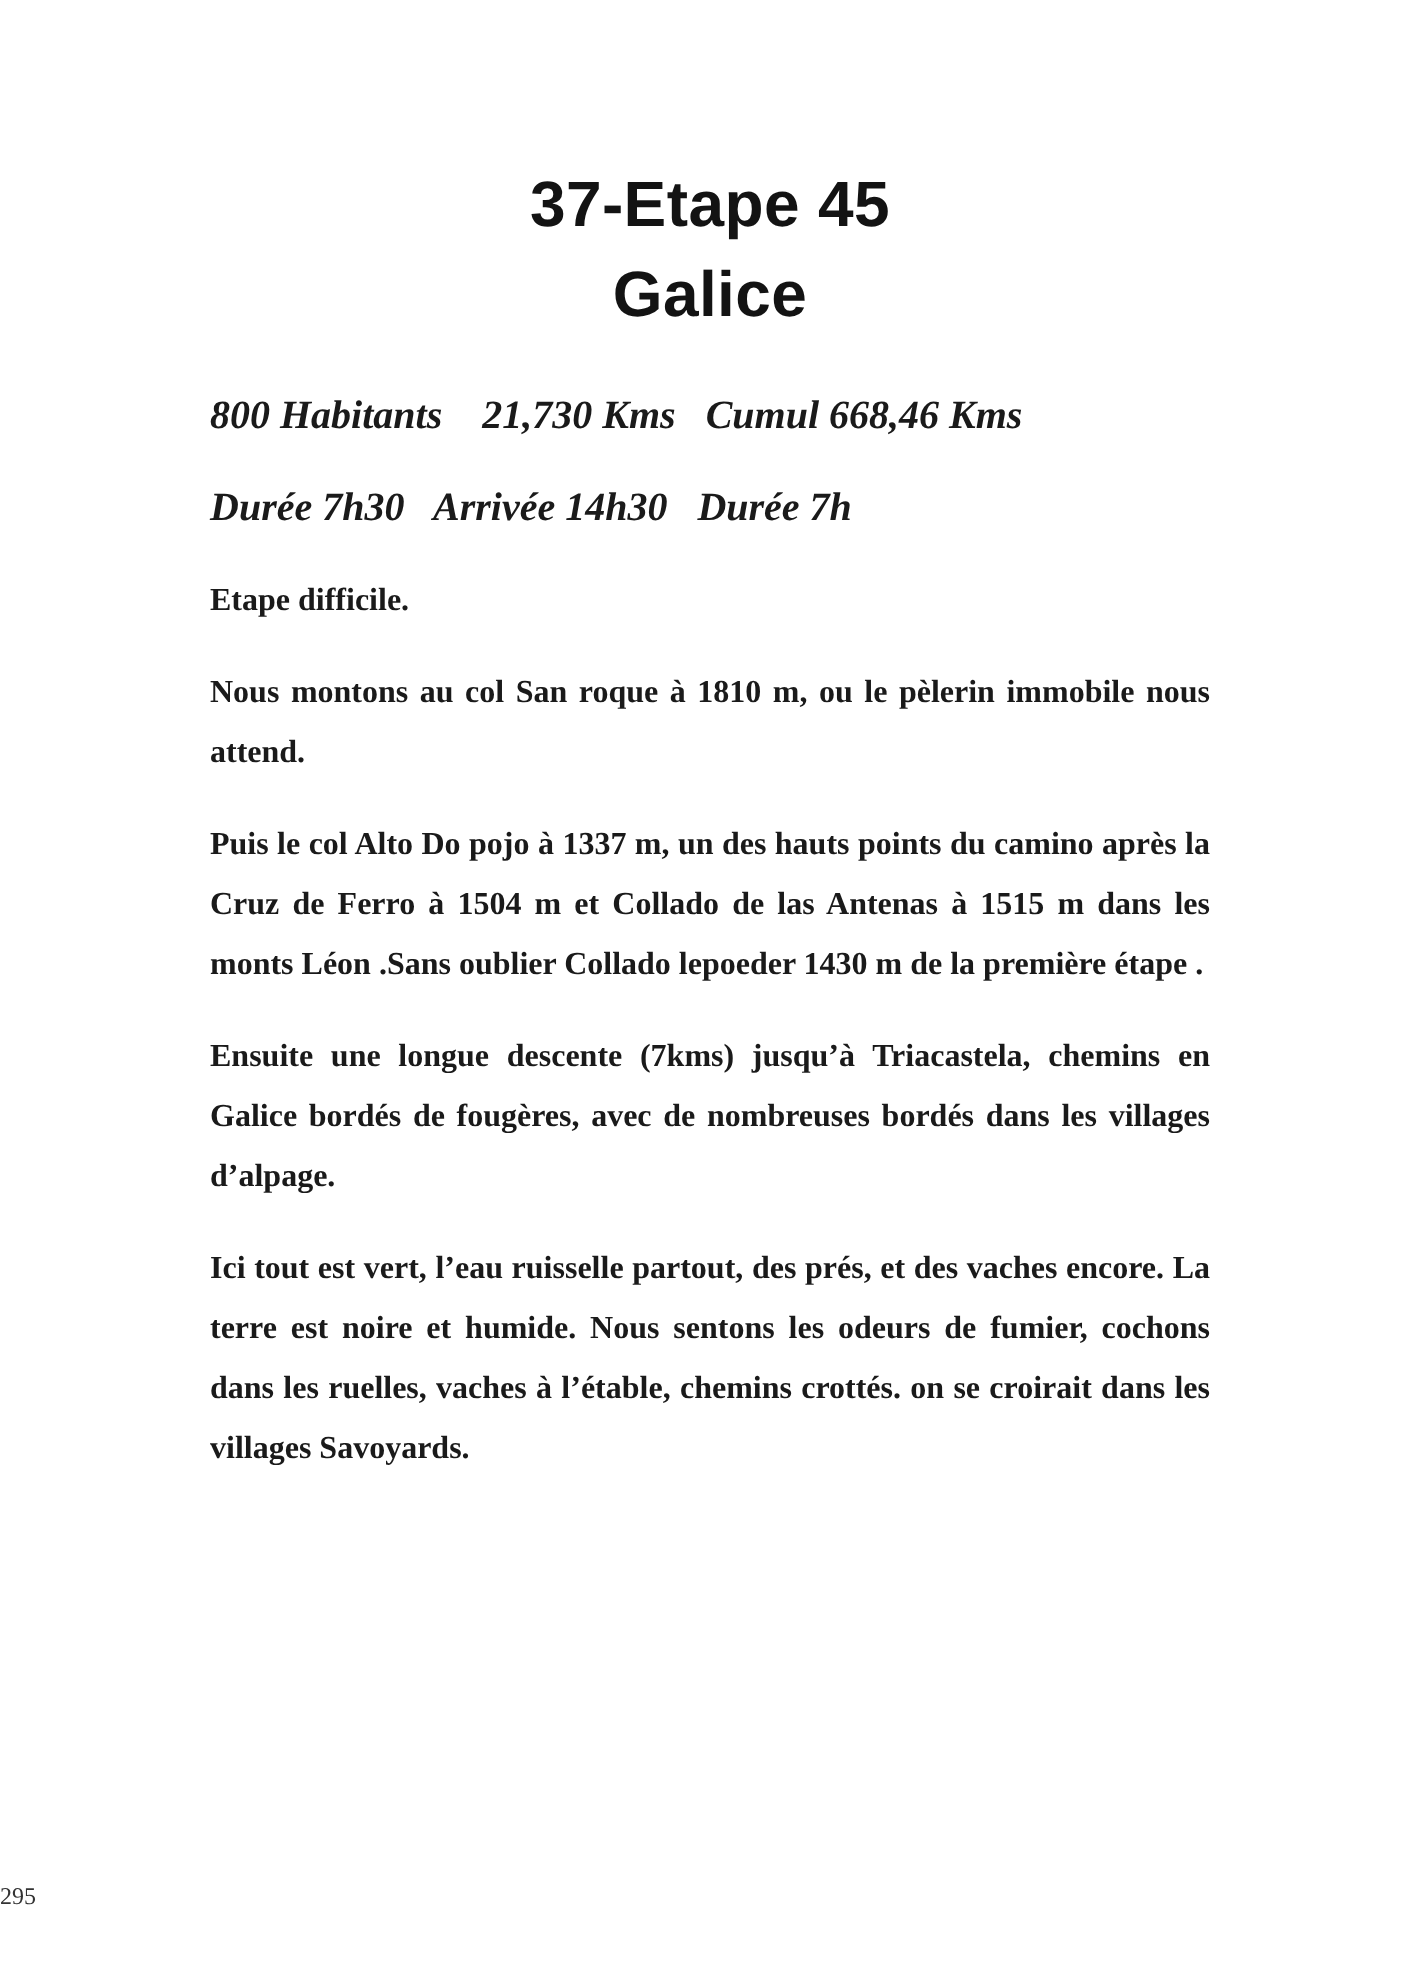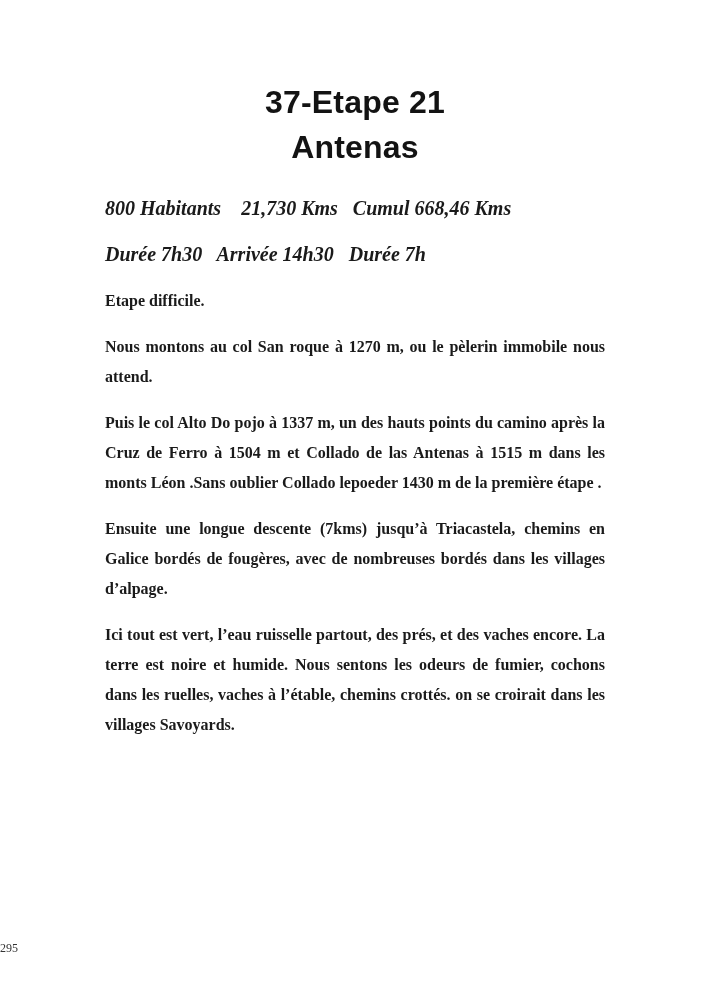--- a/index.html
+++ b/index.html
@@ -60,29 +60,29 @@
     color: #333333;
   }
 </style>
 </head>
 <body>
 
 <div class="page">
   <div class="content">
 
     <header class="title">
-      <div>37-Etape 21</div>
-      <div>Antenas</div>
+      <div>37-Etape 45</div>
+      <div>Galice</div>
     </header>
 
     <p class="stats">800 Habitants    21,730 Kms   Cumul 668,46 Kms</p>
     <p class="stats">Durée 7h30   Arrivée 14h30   Durée 7h</p>
 
     <p class="para">Etape difficile.</p>
-    <p class="para">Nous montons au col San roque à 1270 m, ou le pèlerin immobile nous attend.</p>
+    <p class="para">Nous montons au col San roque à 1810 m, ou le pèlerin immobile nous attend.</p>
     <p class="para">Puis le col Alto Do pojo à 1337 m, un des hauts points  du camino après la Cruz de Ferro à 1504 m et Collado de las Antenas à 1515 m dans les monts Léon .Sans oublier Collado lepoeder  1430 m de la première étape .</p>
     <p class="para">Ensuite une longue descente  (7kms)  jusqu’à  Triacastela, chemins en Galice bordés de fougères, avec de nombreuses bordés dans les villages d’alpage.</p>
     <p class="para">Ici tout est vert, l’eau ruisselle partout, des prés, et des vaches encore. La terre est noire et humide. Nous sentons les odeurs de fumier, cochons dans les ruelles, vaches à l’étable, chemins crottés. on se croirait  dans les villages  Savoyards.</p>
 
   </div>
 
   <footer class="pagenum">295</footer>
 </div>
 
 </body></html>

